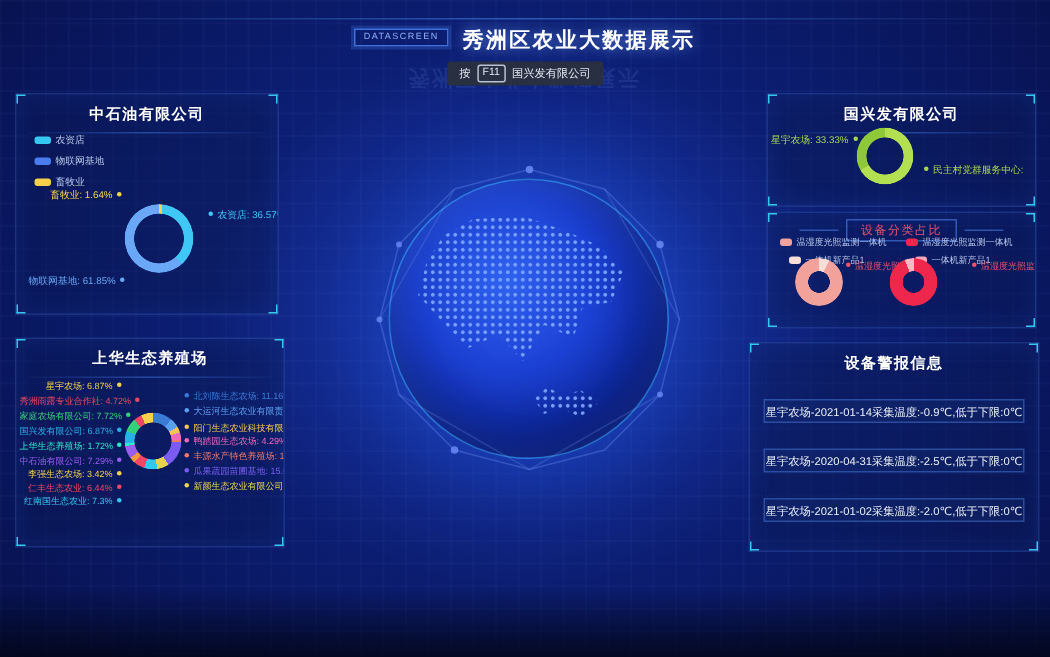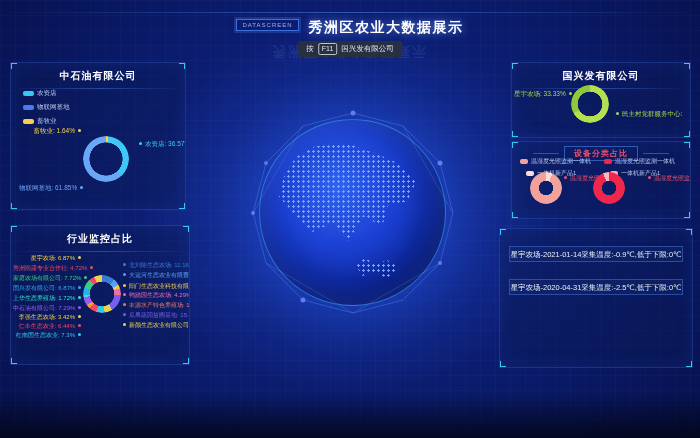--- a/index.html
+++ b/index.html
@@ -53,21 +53,21 @@
   .callout.sm{font-size:6px}
   .dot-r::after{content:"";display:inline-block;width:3px;height:3px;border-radius:50%;
     background:currentColor;margin-left:3px;vertical-align:1px}
   .dot-l::before{content:"";display:inline-block;width:3px;height:3px;border-radius:50%;
     background:currentColor;margin-right:3px;vertical-align:1px}
   .alarm-rows{margin-top:6px}
   .alarm-row{margin:17px 9px;height:16px;line-height:15px;text-align:center;border:1px solid rgba(90,150,255,.38);
     background:rgba(25,50,120,.25);color:#e9eff9;font-size:7.5px;white-space:nowrap;overflow:hidden}
   .cat-head{position:absolute;top:4px;left:0;width:100%;display:flex;align-items:center;justify-content:center;gap:5px}
   .cat-head .line{width:26px;height:1px;background:rgba(80,140,250,.5)}
-  .cat-head .box{border:1px solid rgba(80,140,250,.55);color:#f0506a;font-size:8px;font-weight:bold;
+  .cat-head .box{border:1px solid rgba(80,140,250,.55);color:#f0506a;font-size:8px;font-weight:normal;
     padding:1px 9px;letter-spacing:1px;white-space:nowrap}
   .globe{position:absolute;left:259px;top:119px;width:187px;height:187px;border-radius:50%;z-index:1;
     background:radial-gradient(circle at 42% 36%,#2f62f0 0%,#1c41d4 38%,#0e2ba6 68%,#0a2188 100%);
     box-shadow:0 0 45px 12px rgba(30,80,220,.40), inset -8px -14px 40px rgba(4,10,60,.55), inset 0 0 25px rgba(90,140,255,.35);
     border:1px solid rgba(70,200,255,.45)}
   .continent{position:absolute;background-image:radial-gradient(circle,rgba(125,165,255,.95) 1px,rgba(0,0,0,0) 1.4px);
     background-size:5px 5px}
   .cont-main{left:16px;top:24px;width:140px;height:110px;
     clip-path:polygon(28% 2%,52% 0,74% 10%,88% 18%,100% 34%,94% 52%,80% 56%,76% 74%,62% 66%,52% 88%,40% 72%,26% 80%,12% 62%,2% 48%,6% 28%,14% 12%)}
   .cont-isl{left:96px;top:138px;width:44px;height:20px;
@@ -128,21 +128,21 @@
     <span class="callout dot-r" style="left: 2px; width: 68px; top: 64px; text-align: right; color: rgb(247, 213, 74);">畜牧业: 1.64%</span>
     <span class="callout dot-l" style="left: 128px; top: 77px; color: rgb(63, 200, 245);">农资店: 36.57%</span>
     <span class="callout dot-r" style="left: 8px; top: 121px; color: rgb(106, 168, 247);">物联网基地: 61.85%</span>
   <i class="corner tl"></i>
       <i class="corner tr"></i>
       <i class="corner bl"></i>
       <i class="corner br"></i>
     </section>
 
   <section class="panel" style="left:10px;top:225px;width:180px;height:140px">
-    <h2 class="ptitle">行业监控占比</h2>
+    <h2 class="ptitle">上华生态养殖场</h2>
     <div class="phr"></div>
     <div class="donut hole65" style="left: 72px; top: 49px; width: 38px; height: 38px; background: conic-gradient(rgb(58, 123, 213) 0%, rgb(58, 123, 213) 11.1611%, rgb(90, 160, 240) 11.1611%, rgb(90, 160, 240) 16.6617%, rgb(245, 200, 75) 16.6617%, rgb(245, 200, 75) 19.962%, rgb(240, 106, 184) 19.962%, rgb(240, 106, 184) 24.2524%, rgb(240, 122, 106) 24.2524%, rgb(240, 122, 106) 25.7526%, rgb(122, 92, 240) 25.7526%, rgb(122, 92, 240) 40.7741%, rgb(232, 212, 74) 40.7741%, rgb(232, 212, 74) 47.6448%, rgb(53, 200, 240) 47.6448%, rgb(53, 200, 240) 54.9455%, rgb(240, 72, 100) 54.9455%, rgb(240, 72, 100) 61.3861%, rgb(245, 154, 60) 61.3861%, rgb(245, 154, 60) 64.8065%, rgb(155, 92, 240) 64.8065%, rgb(155, 92, 240) 72.0972%, rgb(46, 232, 200) 72.0972%, rgb(46, 232, 200) 73.8174%, rgb(40, 176, 232) 73.8174%, rgb(40, 176, 232) 80.6881%, rgb(53, 208, 122) 80.6881%, rgb(53, 208, 122) 88.4088%, rgb(240, 72, 100) 88.4088%, rgb(240, 72, 100) 93.1293%, rgb(245, 208, 74) 93.1293%, rgb(245, 208, 74) 100%);"></div>
 
     <span class="callout sm dot-r" style="left: 2px; width: 68px; top: 29px; text-align: right; color: rgb(245, 208, 74);">星宇农场: 6.87%</span>
     <span class="callout sm dot-r" style="left: 2px; width: 68px; top: 39px; text-align: right; color: rgb(240, 72, 100);">秀洲雨露专业合作社: 4.72%</span>
     <span class="callout sm dot-r" style="left: 2px; width: 68px; top: 49px; text-align: right; color: rgb(53, 208, 122);">家庭农场有限公司: 7.72%</span>
     <span class="callout sm dot-r" style="left: 2px; width: 68px; top: 59px; text-align: right; color: rgb(40, 176, 232);">国兴发有限公司: 6.87%</span>
     <span class="callout sm dot-r" style="left: 2px; width: 68px; top: 69px; text-align: right; color: rgb(46, 232, 200);">上华生态养殖场: 1.72%</span>
     <span class="callout sm dot-r" style="left: 2px; width: 68px; top: 79px; text-align: right; color: rgb(155, 92, 240);">中石油有限公司: 7.29%</span>
     <span class="callout sm dot-r" style="left: 2px; width: 68px; top: 88px; text-align: right; color: rgb(245, 208, 74);">李强生态农场: 3.42%</span>
@@ -206,23 +206,25 @@
     </div>
     <div class="donut hole45" style="left: 81px; top: 30px; width: 32px; height: 32px; background: conic-gradient(rgb(240, 39, 76) 0%, rgb(240, 39, 76) 94%, rgb(248, 184, 196) 94%, rgb(248, 184, 196) 100%);"></div>
     <span class="callout sm dot-l" style="left: 136px; top: 33px; color: rgb(240, 80, 106);">温湿度光照监</span>
   <i class="corner tl"></i>
       <i class="corner tr"></i>
       <i class="corner bl"></i>
       <i class="corner br"></i>
     </section>
 
   <section class="panel" style="left:499px;top:228px;width:194px;height:140px">
+    <h2 class="ptitle">设备警报信息</h2>
     <div class="alarm-rows">
       <div class="alarm-row">星宇农场-2021-01-14采集温度:-0.9℃,低于下限:0℃</div>
       <div class="alarm-row">星宇农场-2020-04-31采集温度:-2.5℃,低于下限:0℃</div>
+      <div class="alarm-row">星宇农场-2021-01-02采集温度:-2.0℃,低于下限:0℃</div>
     </div>
   <i class="corner tl"></i>
       <i class="corner tr"></i>
       <i class="corner bl"></i>
       <i class="corner br"></i>
     </section>
 
   <div class="bottom-fade"></div>
 </div>
 

